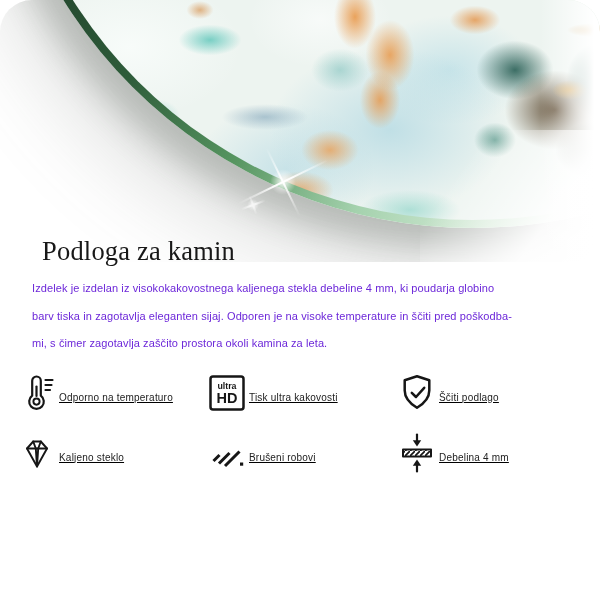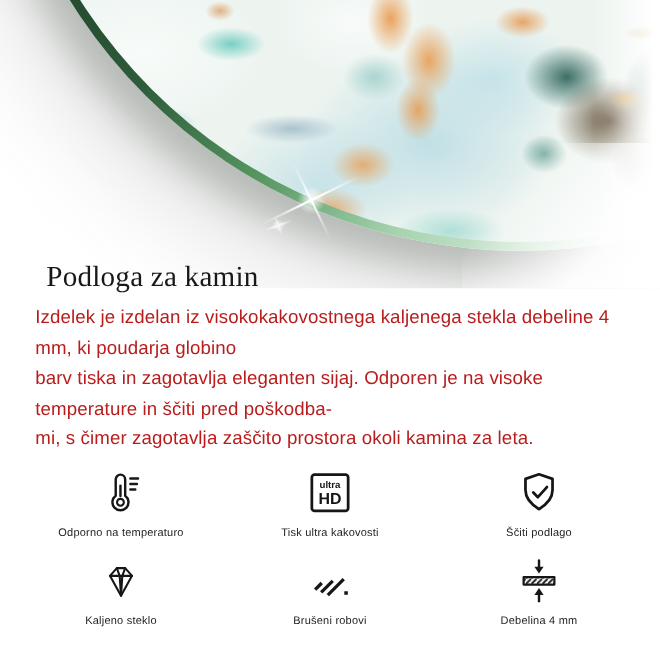--- a/index.html
+++ b/index.html
@@ -1,17 +1,17 @@
 <!DOCTYPE html>
 <html><head>
 <meta charset="utf-8">
 <style>
   html,body{margin:0;padding:0;background:#fff;}
   .page{position:relative;width:600px;height:600px;background:#fff;overflow:hidden;
-        font-family:"Liberation Sans","DejaVu Sans",sans-serif;}
+        font-family:"Liberation Sans","DejaVu Sans",sans-serif;border-radius:32px;}
 
   
   .hero{position:absolute;top:0;left:0;width:600px;height:262px;overflow:hidden;}
   .glass-outer{position:absolute;left:-9px;top:-736px;width:964px;height:964px;border-radius:50%;
     background:conic-gradient(from 0deg at 50% 50%,
       #e9f3ea 0deg 168deg,
       #d4ead6 178deg,
       #a5d2ae 194deg,
       #569560 210deg,
       #2e5c3a 226deg,
@@ -61,26 +61,26 @@
     background:radial-gradient(circle, rgba(255,255,255,.95), rgba(255,255,255,0) 70%);}
   .sparkle-main{left:233px;top:132px;width:100px;height:100px;transform:rotate(-26deg);}
   .sparkle-small{left:240px;top:192px;width:26px;height:26px;transform:rotate(-20deg);opacity:.8;}
   .sparkle-small .glow{width:12px;height:12px;margin:-6px 0 0 -6px;}
 
   
   .content{position:relative;z-index:1;padding:233px 0 0 32px;}
   h1{margin:0 0 0 10px;font-family:"Liberation Serif","DejaVu Serif",serif;font-weight:400;
      font-size:26.5px;line-height:37px;color:#181818;letter-spacing:.2px;}
   .h-line{display:block;}
-  .desc{margin:5px 0 0;width:532px;font-size:17px;line-height:27.5px;color:#b91c1c;
+  .desc{margin:5px 0 0;width:532px;font-size:11px;line-height:27.5px;color:#6d28d9;
         white-space:pre-line;letter-spacing:.1px;}
 
   .features{margin-top:13px;margin-left:-17px;width:570px;display:grid;
             grid-template-columns:repeat(3,1fr);row-gap:16px;}
-  .feature{display:flex;flex-direction:column;align-items:center;}
+  .feature{display:flex;align-items:center;text-decoration:underline;}
   .f-icon{width:44px;height:44px;fill:none;stroke:#161616;stroke-width:2.2;
           stroke-linecap:round;stroke-linejoin:round;}
   .f-icon .fl{fill:#161616;stroke:none;}
   .f-icon .thin{stroke-width:1.9;}
   .f-icon .thick{stroke-width:2.5;}
   .f-icon .hatch-line{stroke-width:3;stroke-linecap:butt;}
   .f-label{margin-top:9px;font-size:10px;color:#222;letter-spacing:.2px;}
 </style>
 </head>
 <body>

